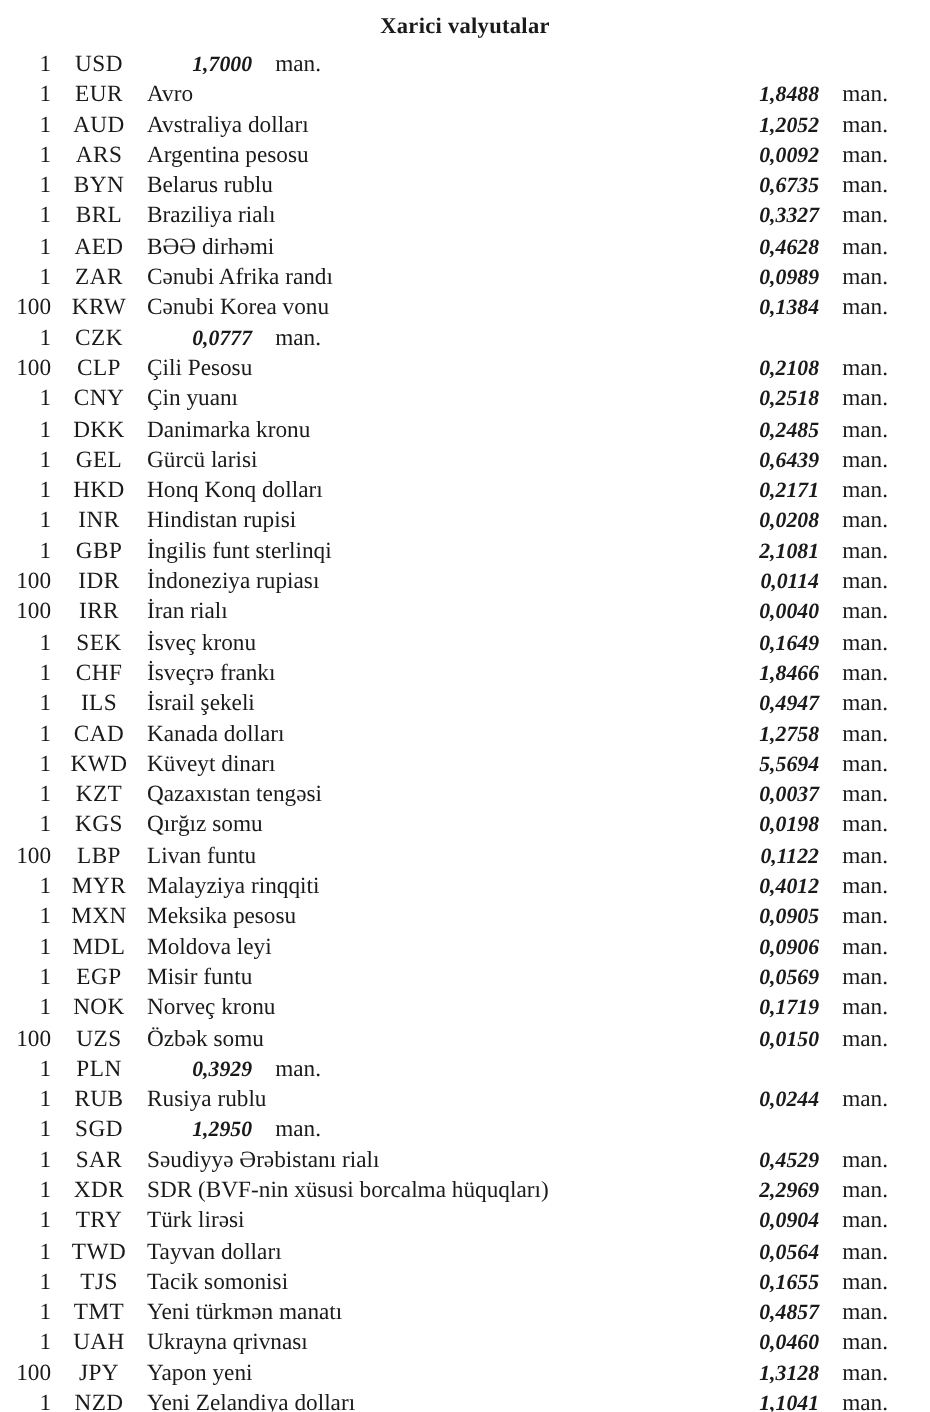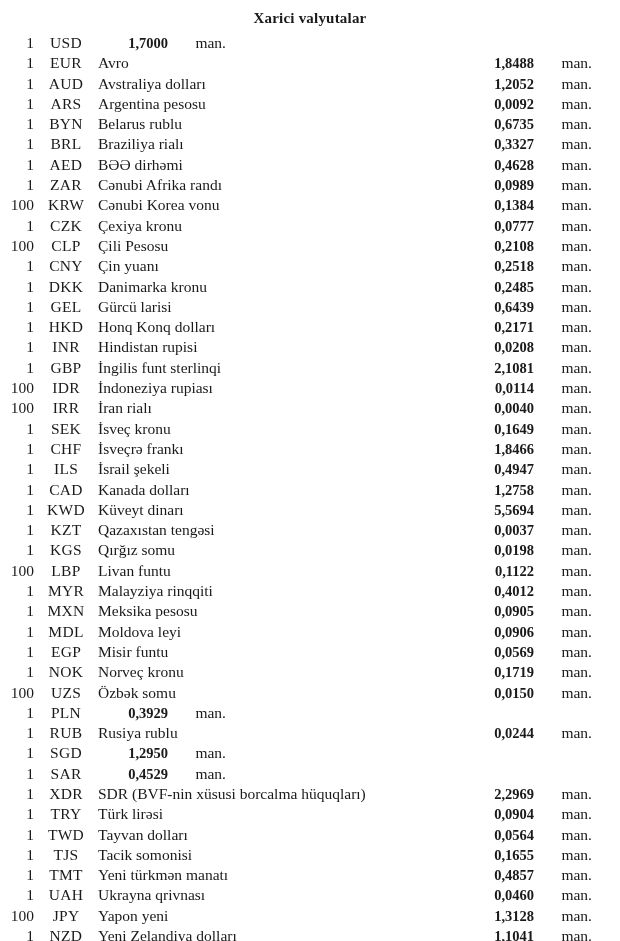--- a/index.html
+++ b/index.html
@@ -54,27 +54,28 @@
   .name {
     flex: 1 1 auto;
     padding-left: 8px;
     overflow: hidden;
   }
   .rate {
     width: 78px;
     text-align: right;
     flex: 0 0 auto;
     font-weight: bold;
+    font-style: italic;
     font-size: 14.5px;
   }
   .unit {
     width: 40px;
     flex: 0 0 auto;
     text-align: right;
-    padding-left: 18px;
+    padding-left: 6px;
   }
 </style>
 </head>
 <body>
 
 <div class="page">
   <h1 class="title">Xarici valyutalar</h1>
   <div class="table" id="currency-table">
       <div class="row">
         <span class="qty">1</span>
@@ -134,21 +135,20 @@
       <div class="row">
         <span class="qty">100</span>
         <span class="code">KRW</span>
         <span class="name">Cənubi Korea vonu</span>
         <span class="rate">0,1384</span>
         <span class="unit">man.</span>
       </div>
       <div class="row">
         <span class="qty">1</span>
         <span class="code">CZK</span>
-        <span class="name">Çexiya kronu</span>
         <span class="rate">0,0777</span>
         <span class="unit">man.</span>
       </div>
       <div class="row">
         <span class="qty">100</span>
         <span class="code">CLP</span>
         <span class="name">Çili Pesosu</span>
         <span class="rate">0,2108</span>
         <span class="unit">man.</span>
       </div>
@@ -321,20 +321,21 @@
       </div>
       <div class="row">
         <span class="qty">1</span>
         <span class="code">SGD</span>
         <span class="rate">1,2950</span>
         <span class="unit">man.</span>
       </div>
       <div class="row">
         <span class="qty">1</span>
         <span class="code">SAR</span>
+        <span class="name">Səudiyyə Ərəbistanı rialı</span>
         <span class="rate">0,4529</span>
         <span class="unit">man.</span>
       </div>
       <div class="row">
         <span class="qty">1</span>
         <span class="code">XDR</span>
         <span class="name">SDR (BVF-nin xüsusi borcalma hüquqları)</span>
         <span class="rate">2,2969</span>
         <span class="unit">man.</span>
       </div>

